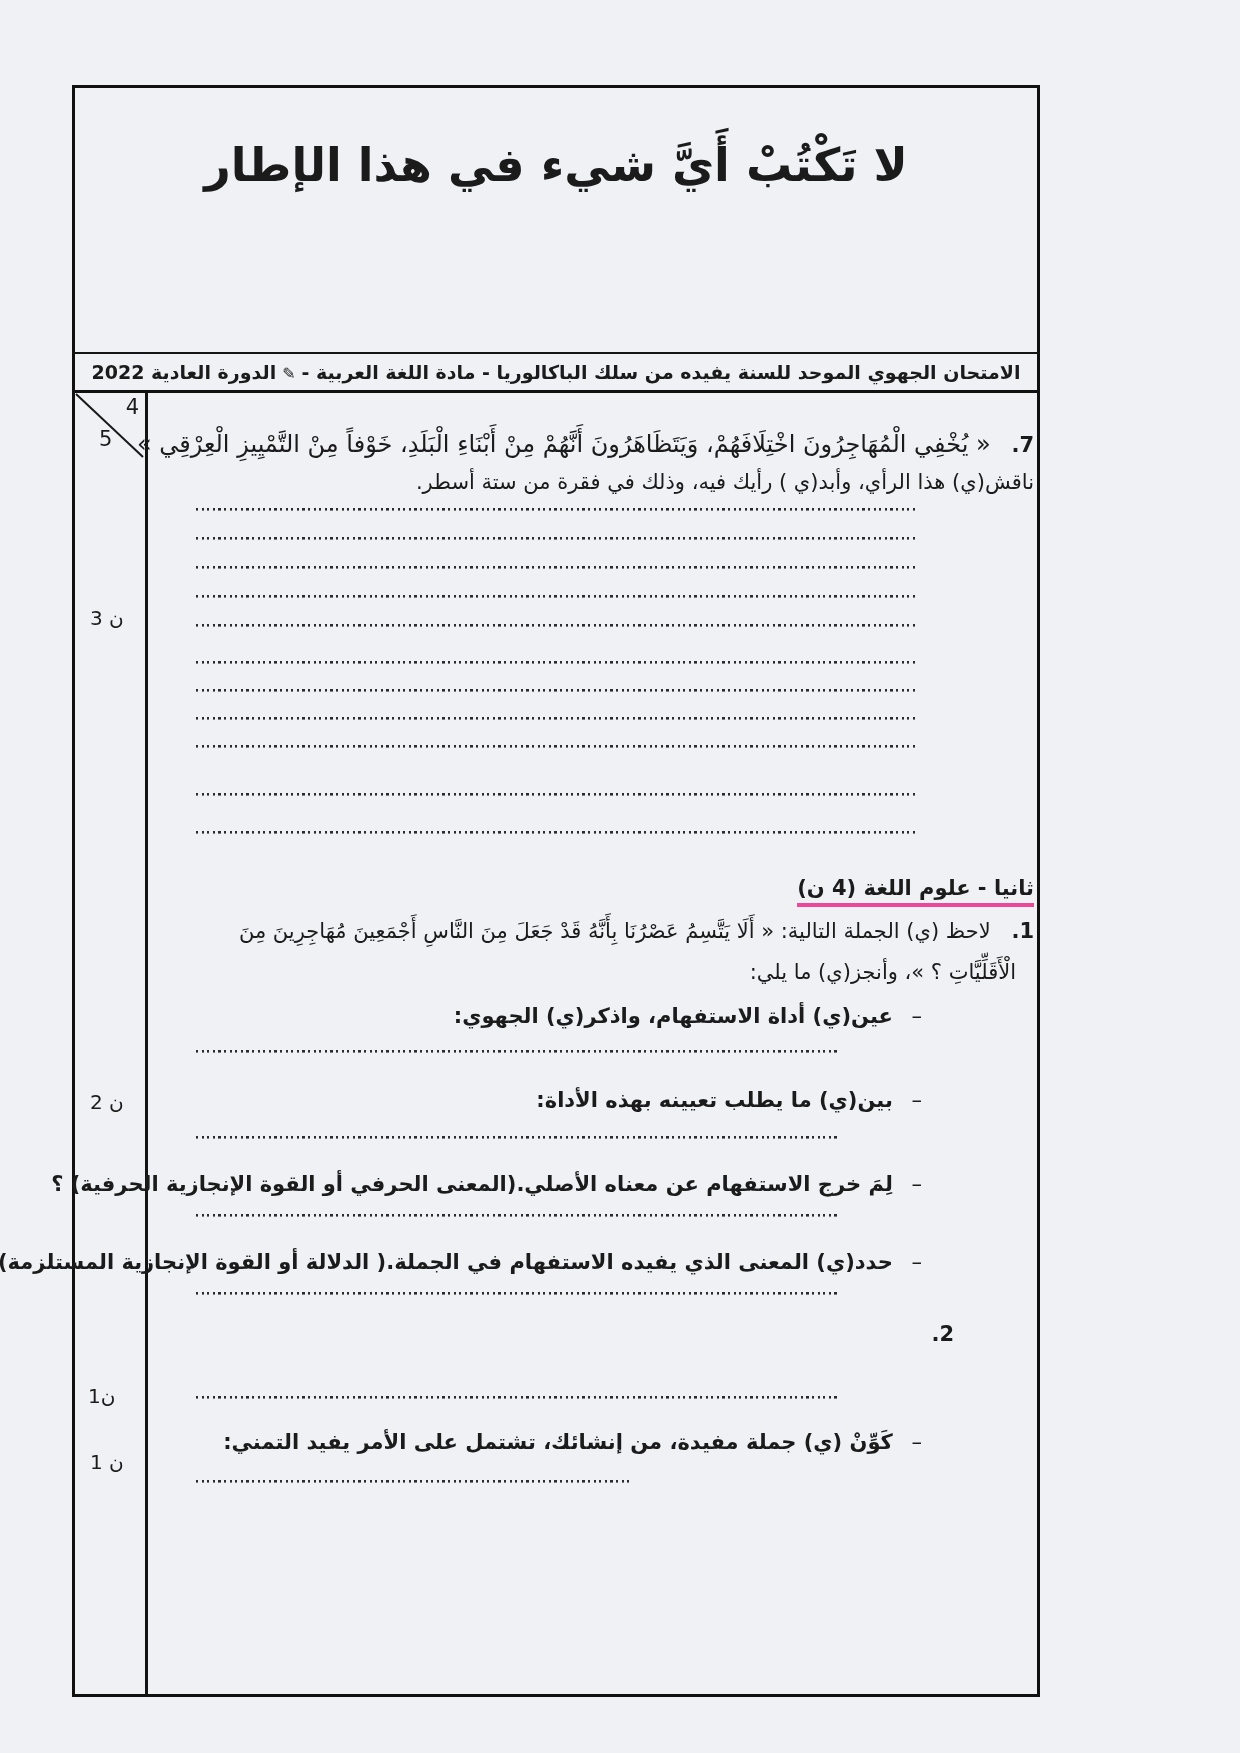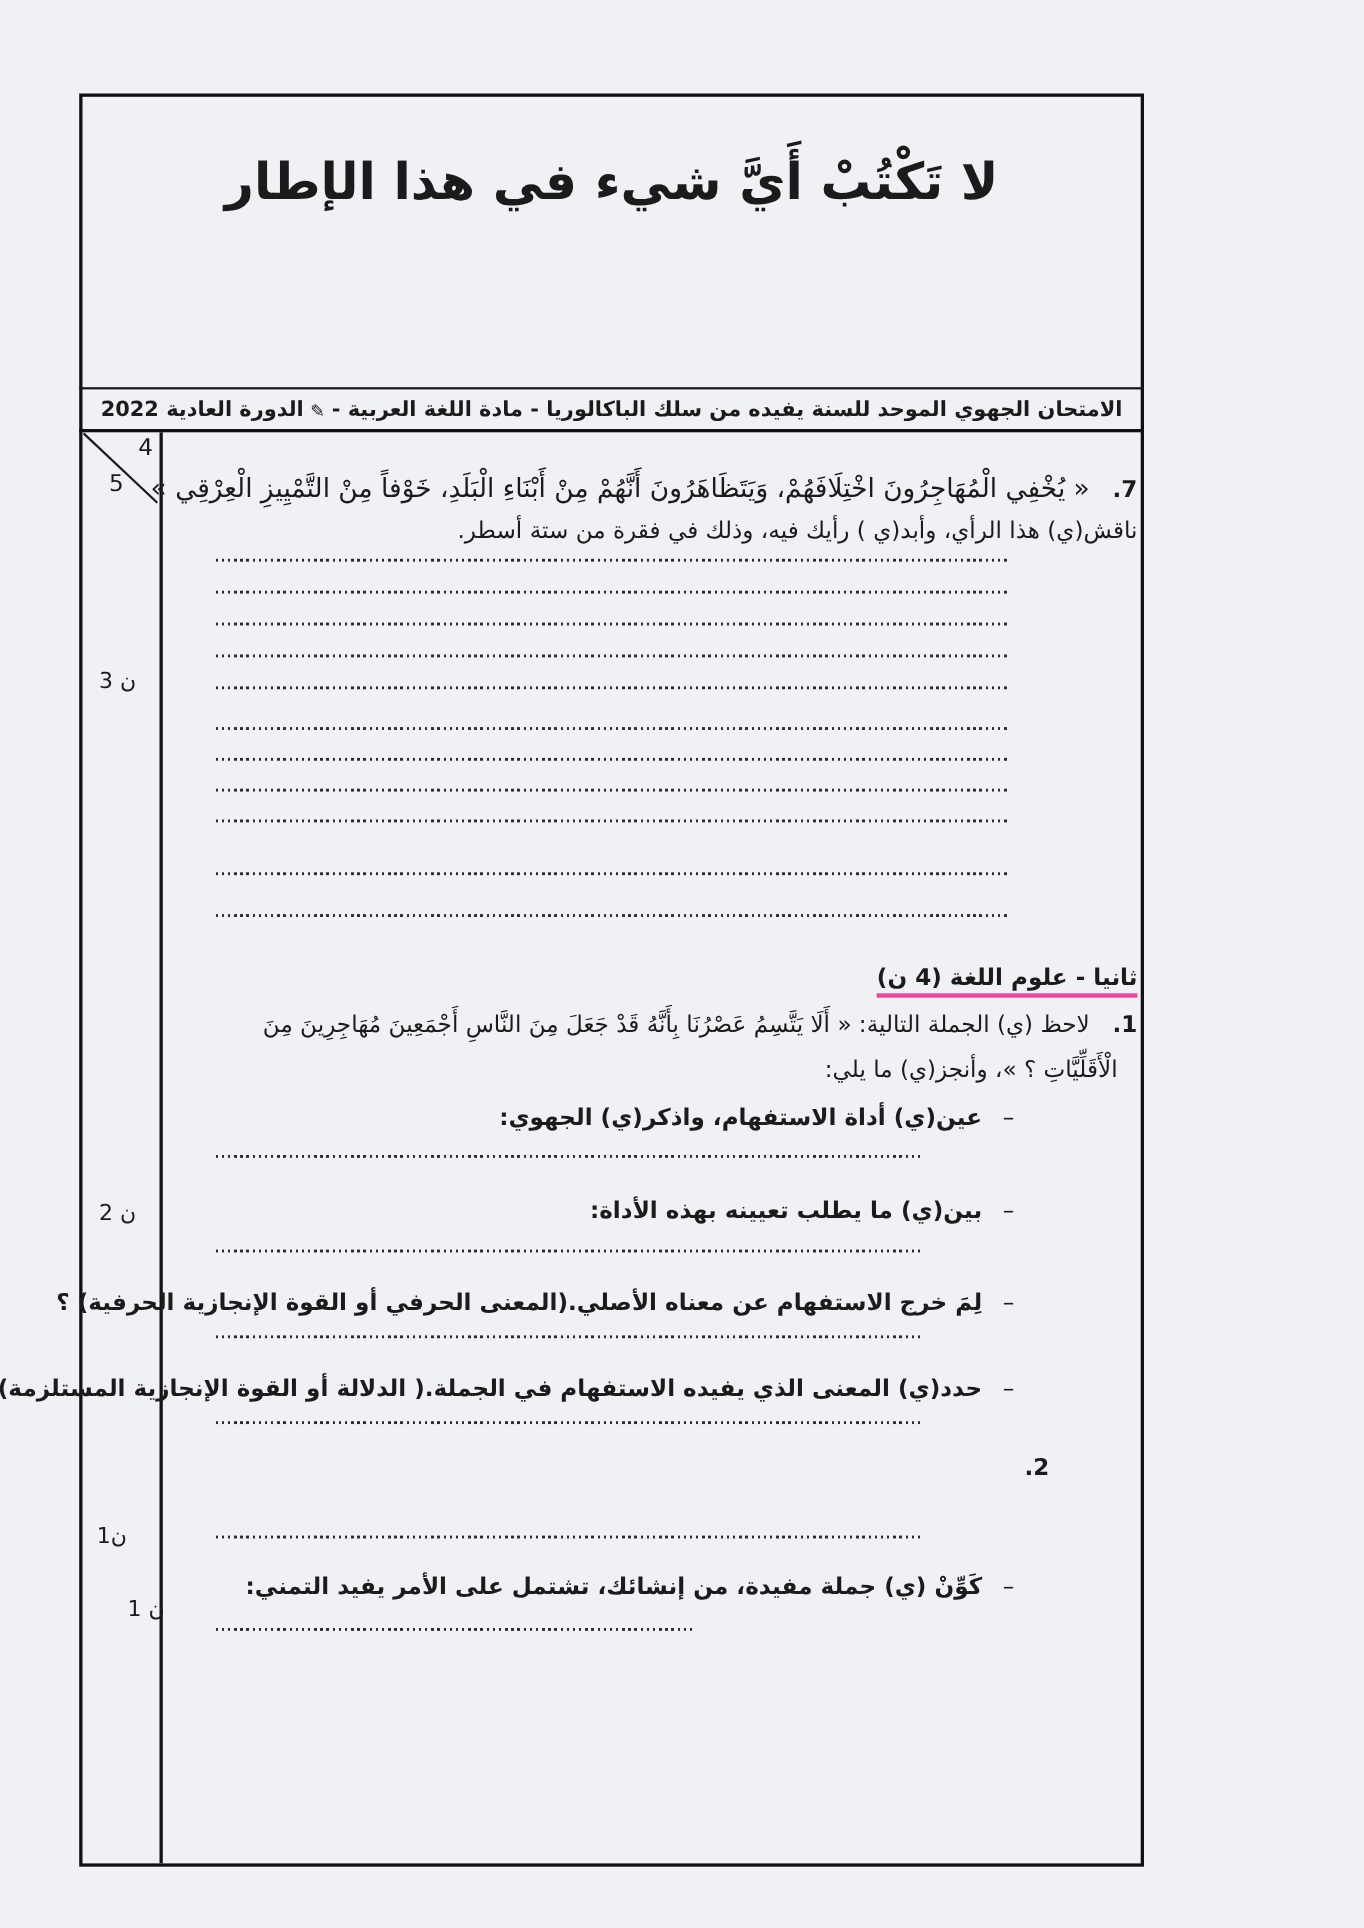--- a/index.html
+++ b/index.html
@@ -86,21 +86,21 @@
     <svg width="70" height="66">
       <line x1="1" y1="1" x2="68" y2="64" stroke="#191919" stroke-width="2"></line>
     </svg>
     <span class="score-top">4</span>
     <span class="score-bottom">5</span>
   </div>
 
   <div class="abs mark" style="left:90px; top:606px;">3 ن</div>
   <div class="abs mark" style="left:90px; top:1069px;margin-top:21px;">2 ن</div>
   <div class="abs mark" style="left:88px; top:1384px;">1ن</div>
-  <div class="abs mark" style="left:90px; top:1450px;margin-left:26px;">1 ن</div>
+  <div class="abs mark" style="left:90px; top:1450px;">1 ن</div>
 
   <div class="abs row" style="top:428px; right:206px;">
     <span class="num">7.</span>
     <span class="quote">« يُخْفِي الْمُهَاجِرُونَ اخْتِلَافَهُمْ، وَيَتَظَاهَرُونَ أَنَّهُمْ مِنْ أَبْنَاءِ الْبَلَدِ، خَوْفاً مِنْ التَّمْيِيزِ الْعِرْقِي »</span>
   </div>
   <div class="abs row" style="top:466px; right:206px;">ناقش(ي) هذا الرأي، وأبد(ي ) رأيك فيه، وذلك في  فقرة من ستة أسطر.</div>
 
   <div class="abs dots dots-q7" style="top:508px;"></div>
   <div class="abs dots dots-q7" style="top:537px;"></div>
   <div class="abs dots dots-q7" style="top:566px;"></div>

